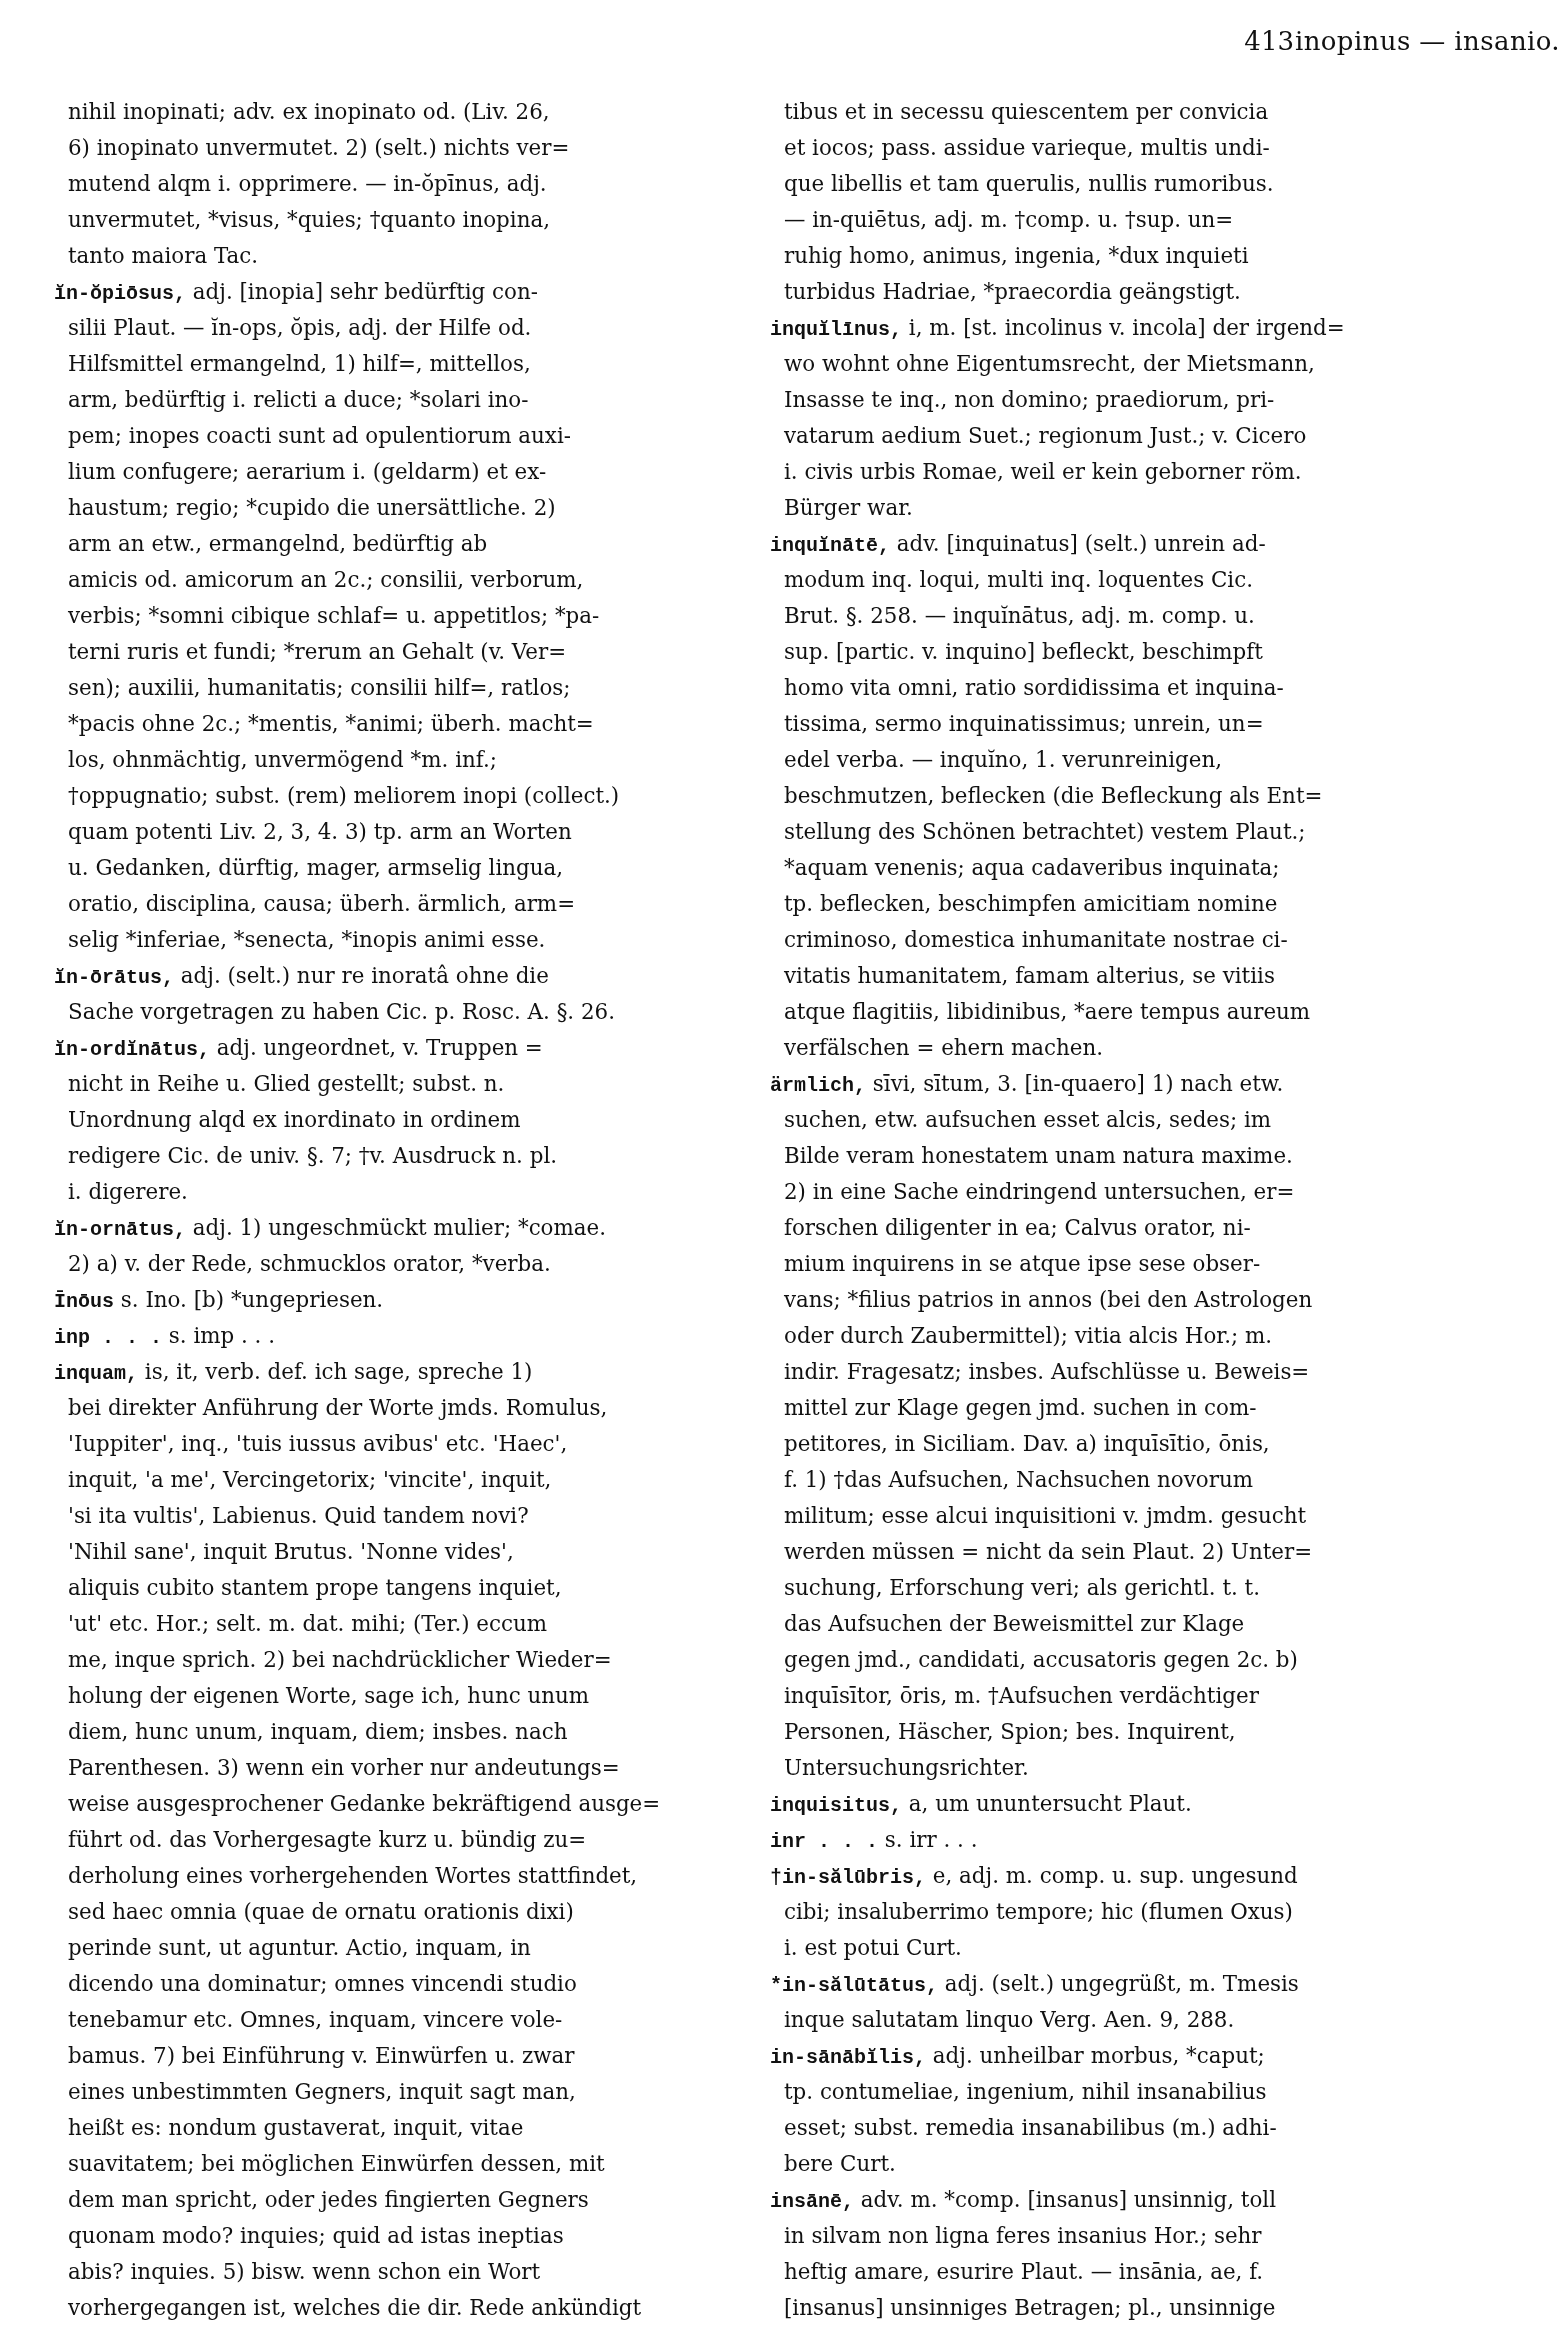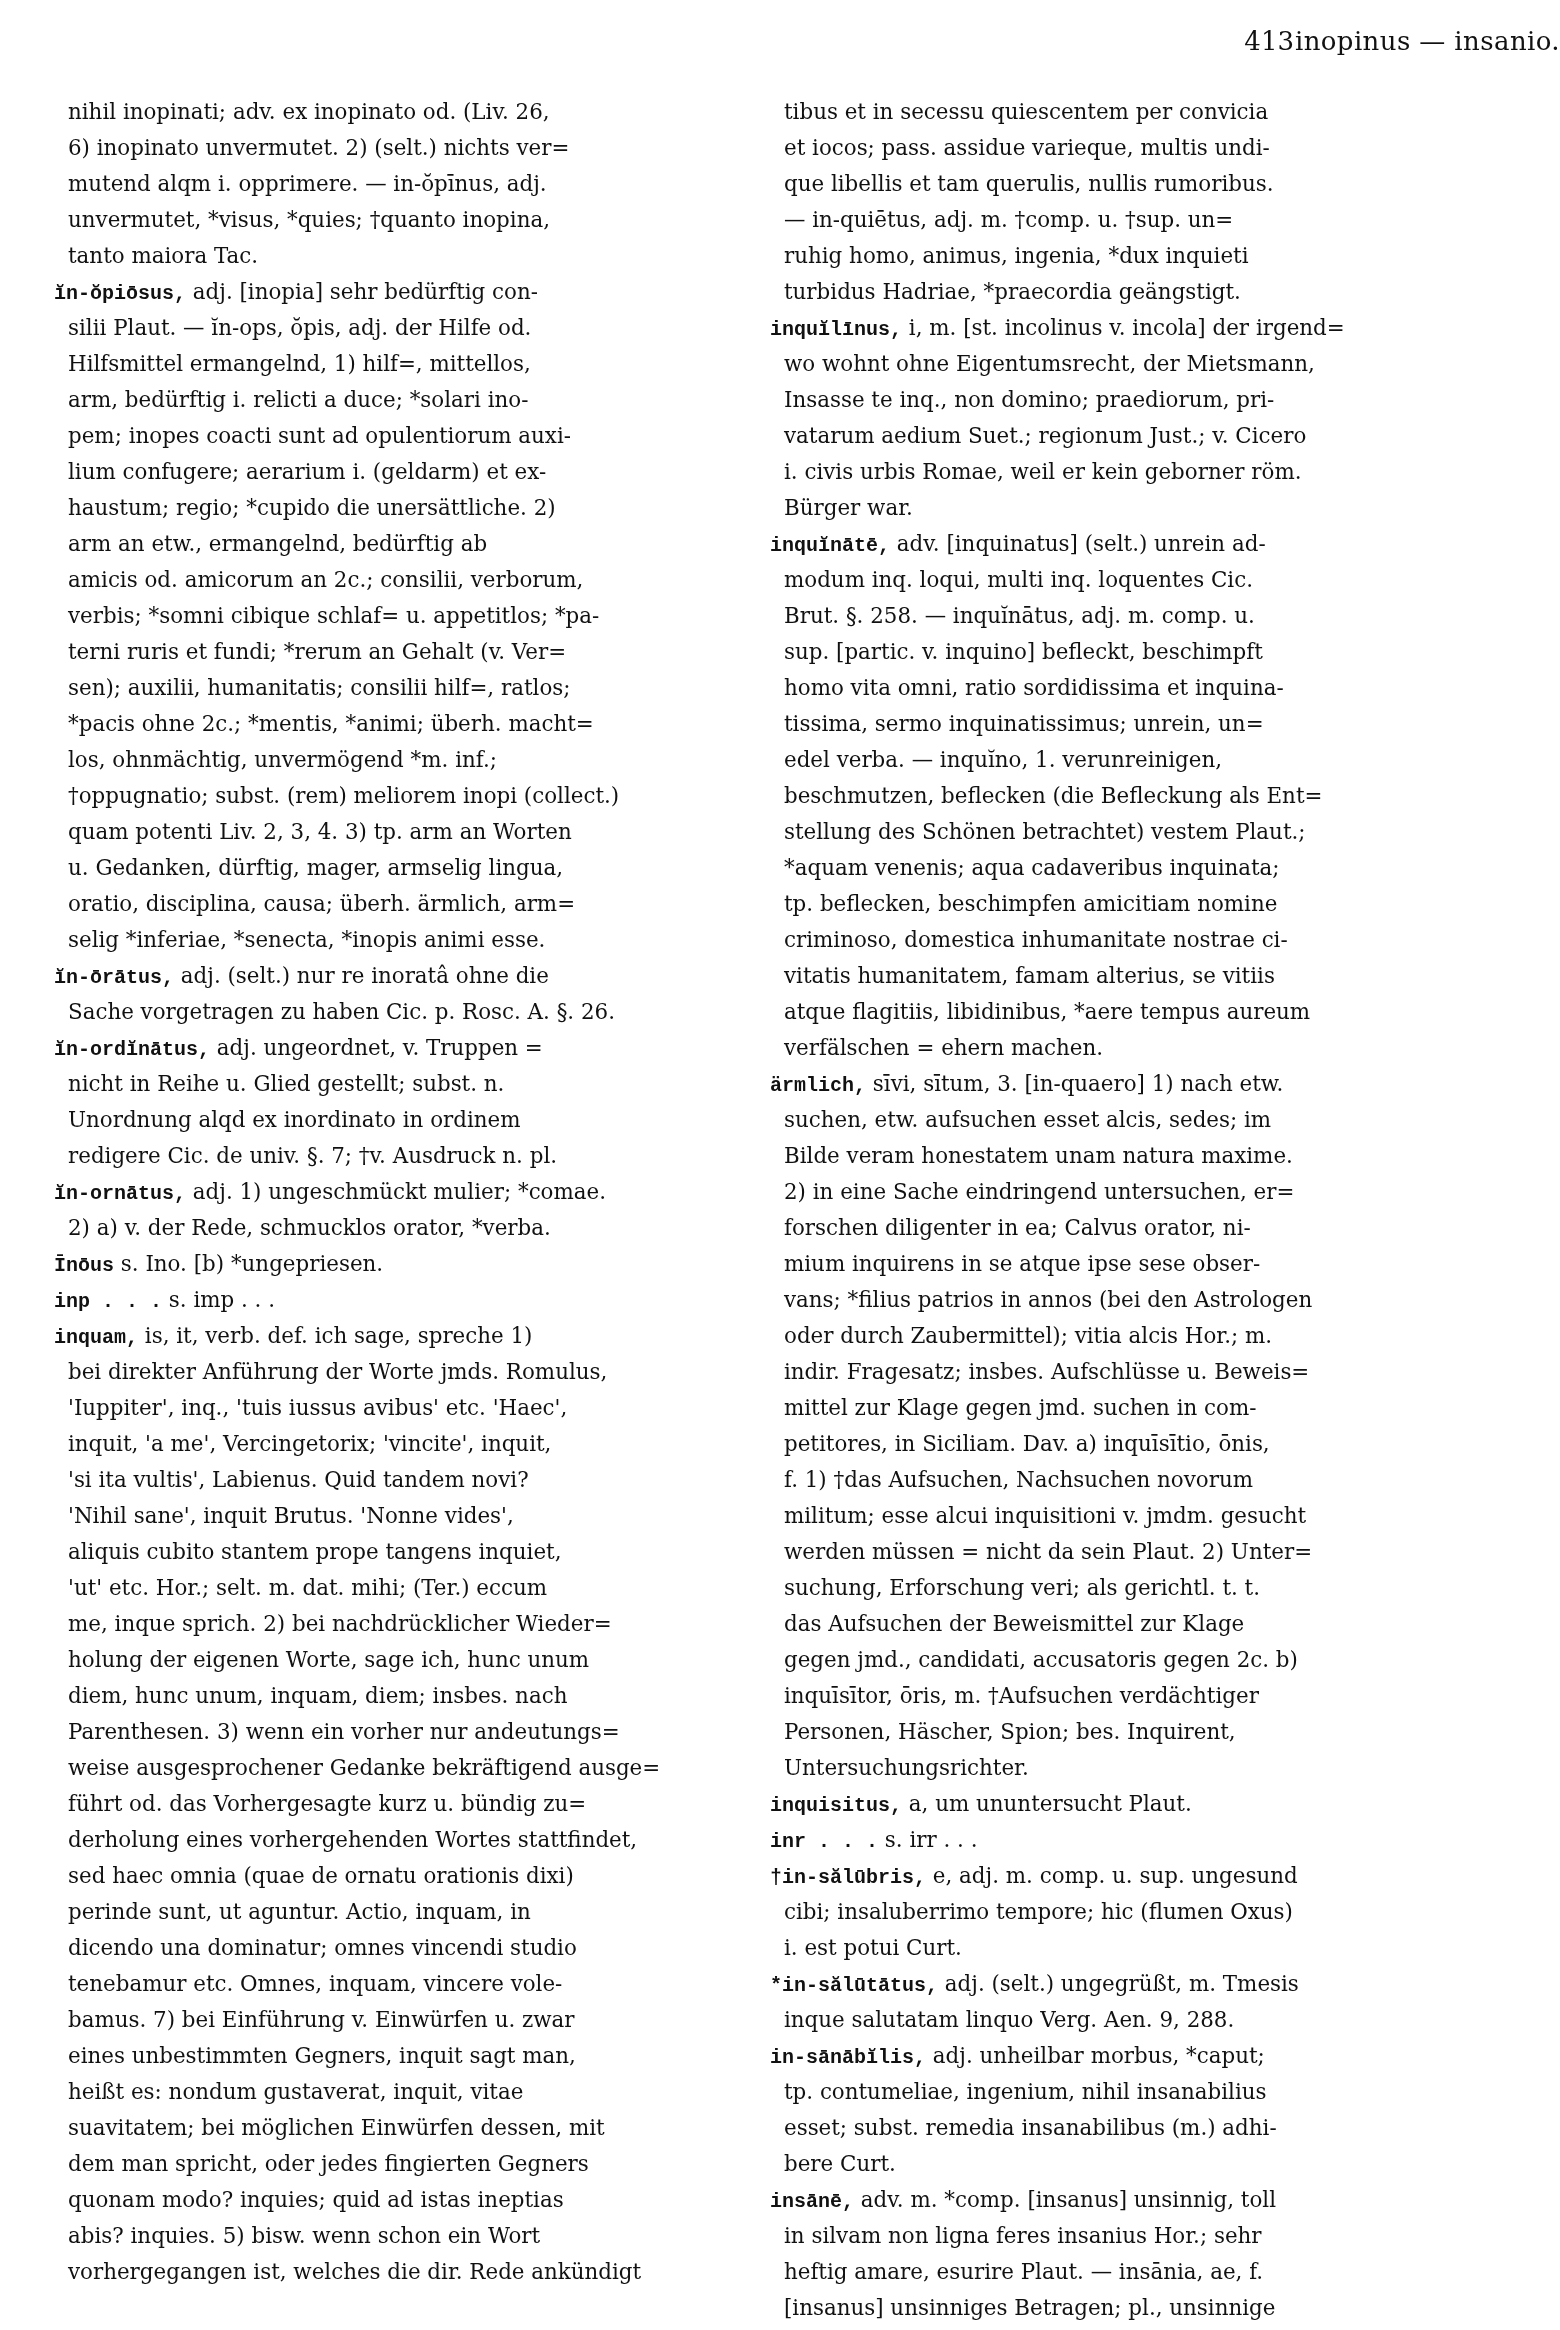--- a/index.html
+++ b/index.html
@@ -48,20 +48,21 @@
     <div class="line indent">quam potenti Liv. 2, 3, 4. 3) tp. arm an Worten</div>
     <div class="line indent">u. Gedanken, dürftig, mager, armselig lingua,</div>
     <div class="line indent">oratio, disciplina, causa; überh. ärmlich, arm=</div>
     <div class="line indent">selig *inferiae, *senecta, *inopis animi esse.</div>
     <div class="line"><span class="hw">ĭn-ōrātus,</span><span> adj. (selt.) nur re inoratâ ohne die</span></div>
     <div class="line indent">Sache vorgetragen zu haben Cic. p. Rosc. A. §. 26.</div>
     <div class="line"><span class="hw">ĭn-ordĭnātus,</span><span> adj. ungeordnet, v. Truppen =</span></div>
     <div class="line indent">nicht in Reihe u. Glied gestellt; subst. n.</div>
     <div class="line indent">Unordnung alqd ex inordinato in ordinem</div>
     <div class="line indent">redigere Cic. de univ. §. 7; †v. Ausdruck n. pl.</div>
+    <div class="line indent">i. digerere.</div>
     <div class="line"><span class="hw">ĭn-ornātus,</span><span> adj. 1) ungeschmückt mulier; *comae.</span></div>
     <div class="line indent">2) a) v. der Rede, schmucklos orator, *verba.</div>
     <div class="line"><span class="hw">Īnōus</span><span> s. Ino.                    [b) *ungepriesen.</span></div>
     <div class="line"><span class="hw">inp . . .</span><span> s. imp . . .</span></div>
     <div class="line"><span class="hw">inquam,</span><span> is, it, verb. def. ich sage, spreche 1)</span></div>
     <div class="line indent">bei direkter Anführung der Worte jmds. Romulus,</div>
     <div class="line indent">'Iuppiter', inq., 'tuis iussus avibus' etc. 'Haec',</div>
     <div class="line indent">inquit, 'a me', Vercingetorix; 'vincite', inquit,</div>
     <div class="line indent">'si ita vultis', Labienus. Quid tandem novi?</div>
     <div class="line indent">'Nihil sane', inquit Brutus. 'Nonne vides',</div>

